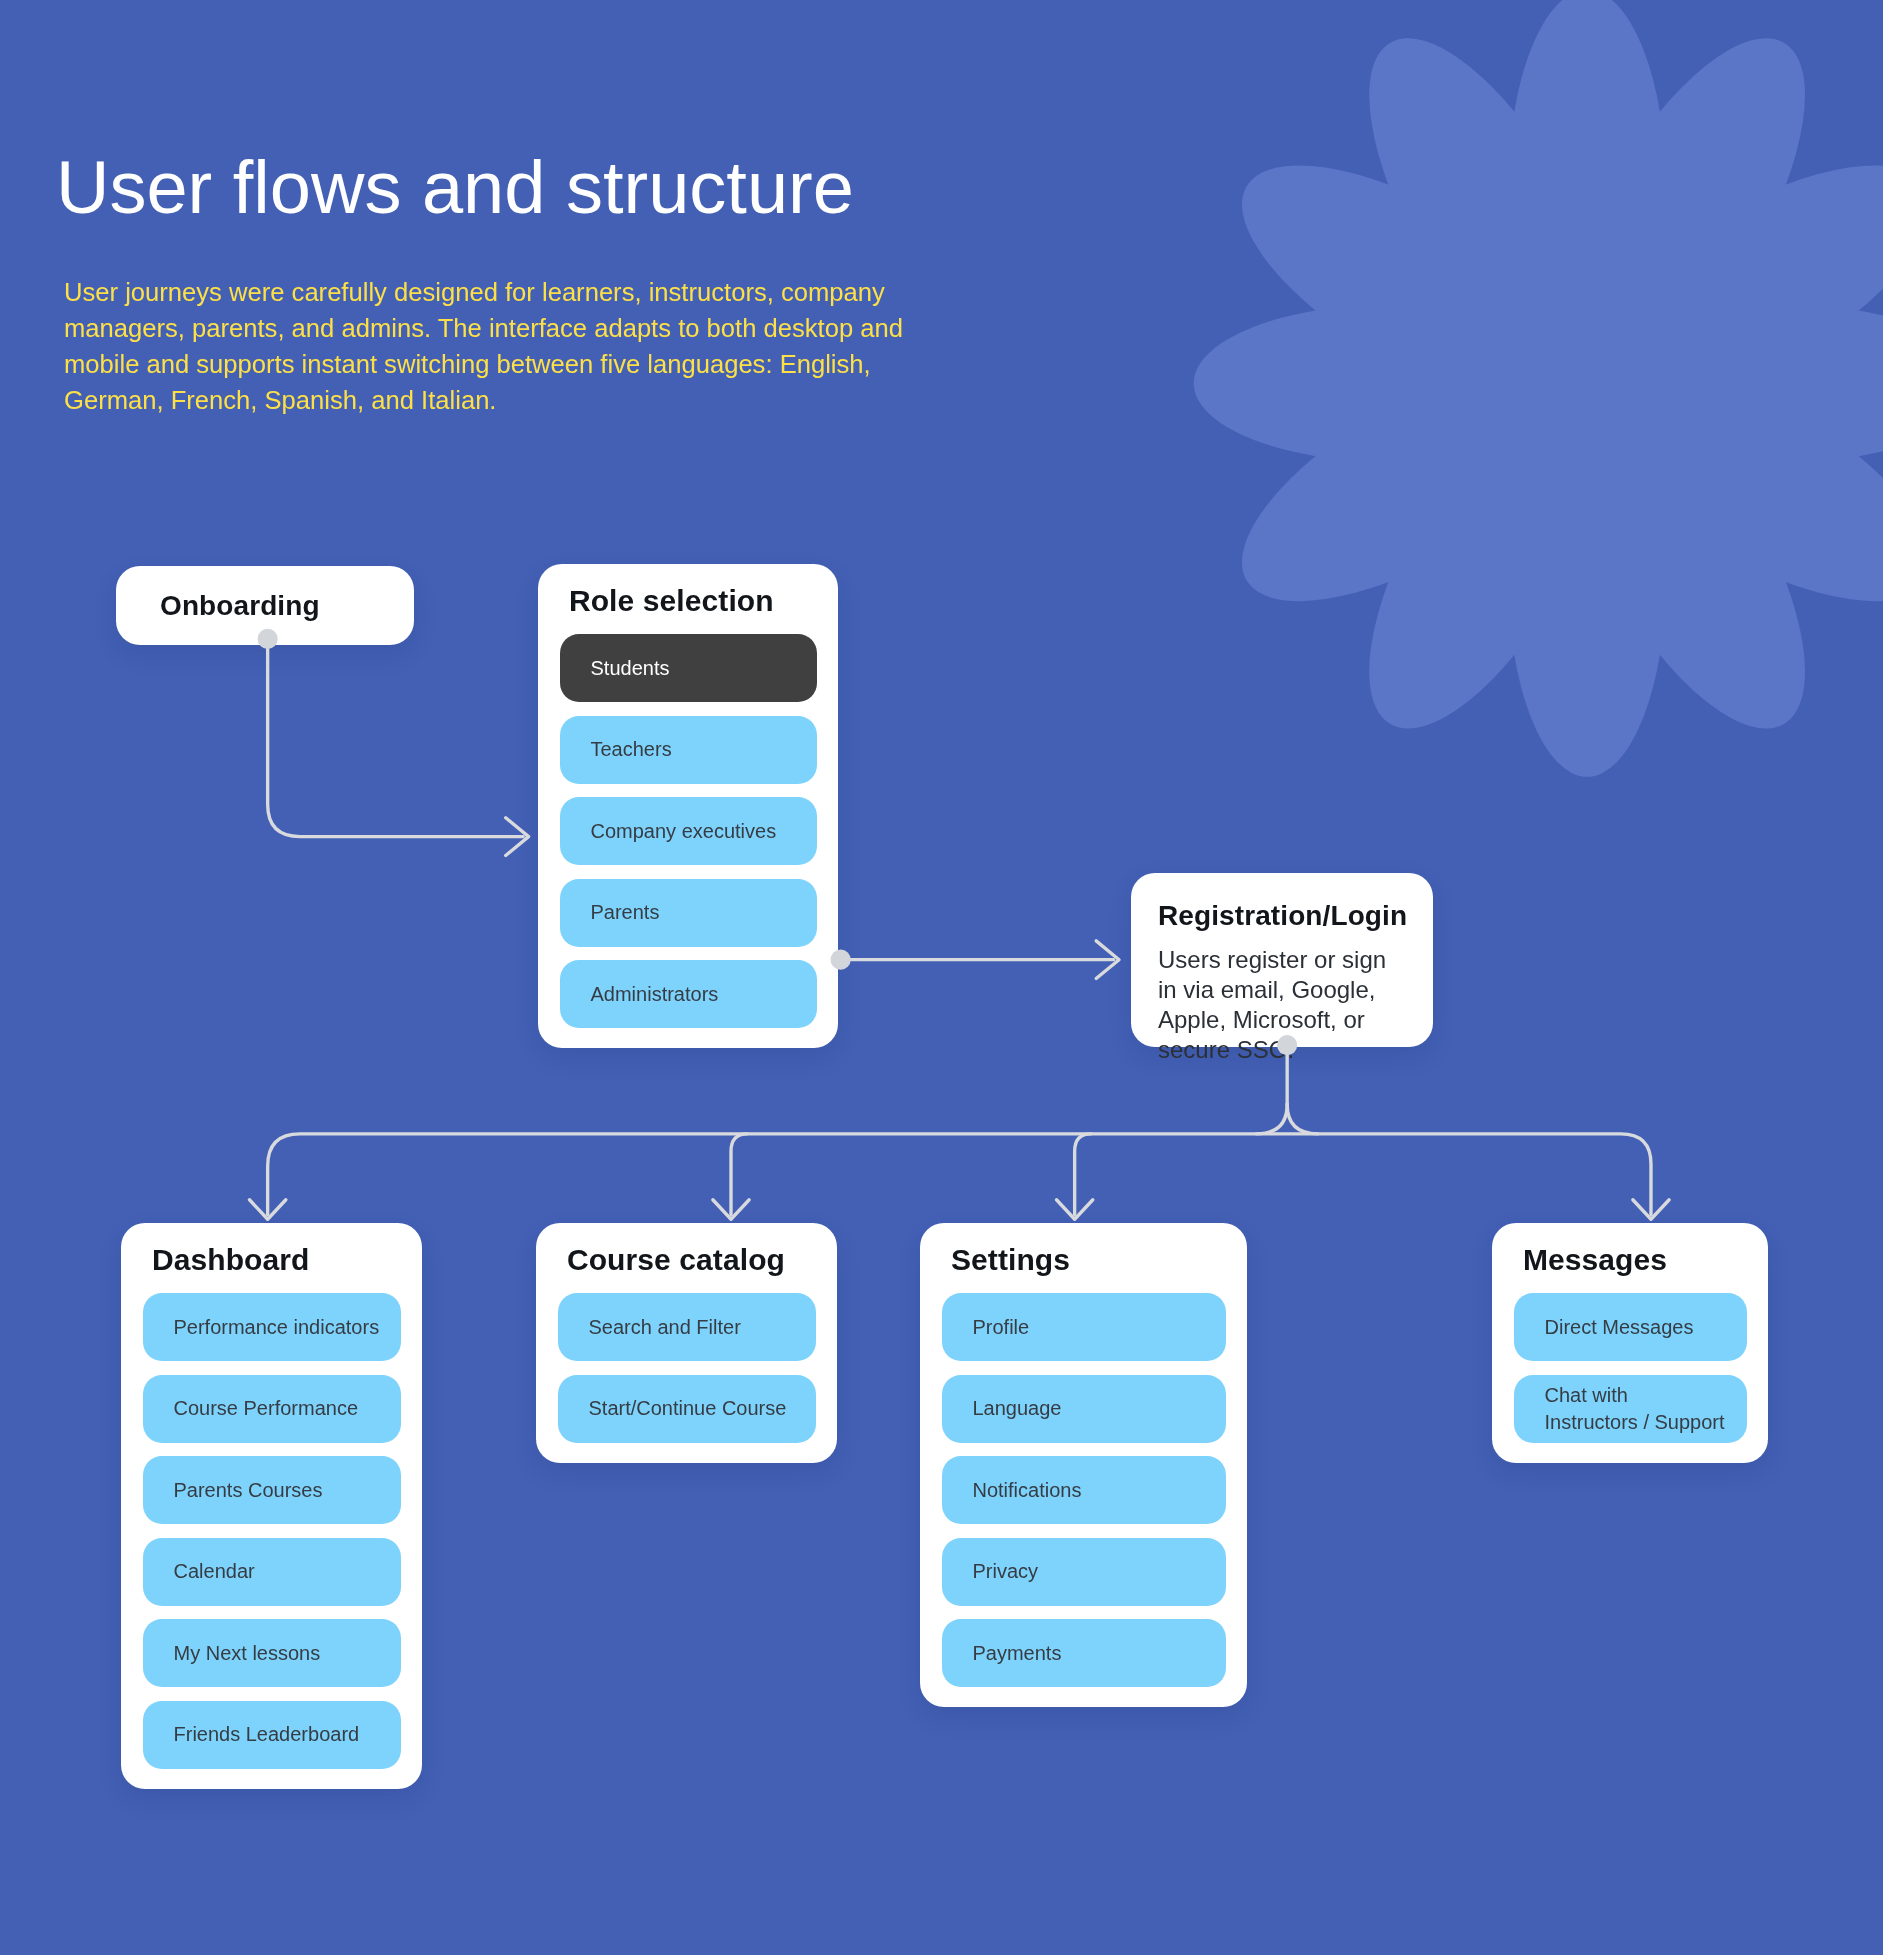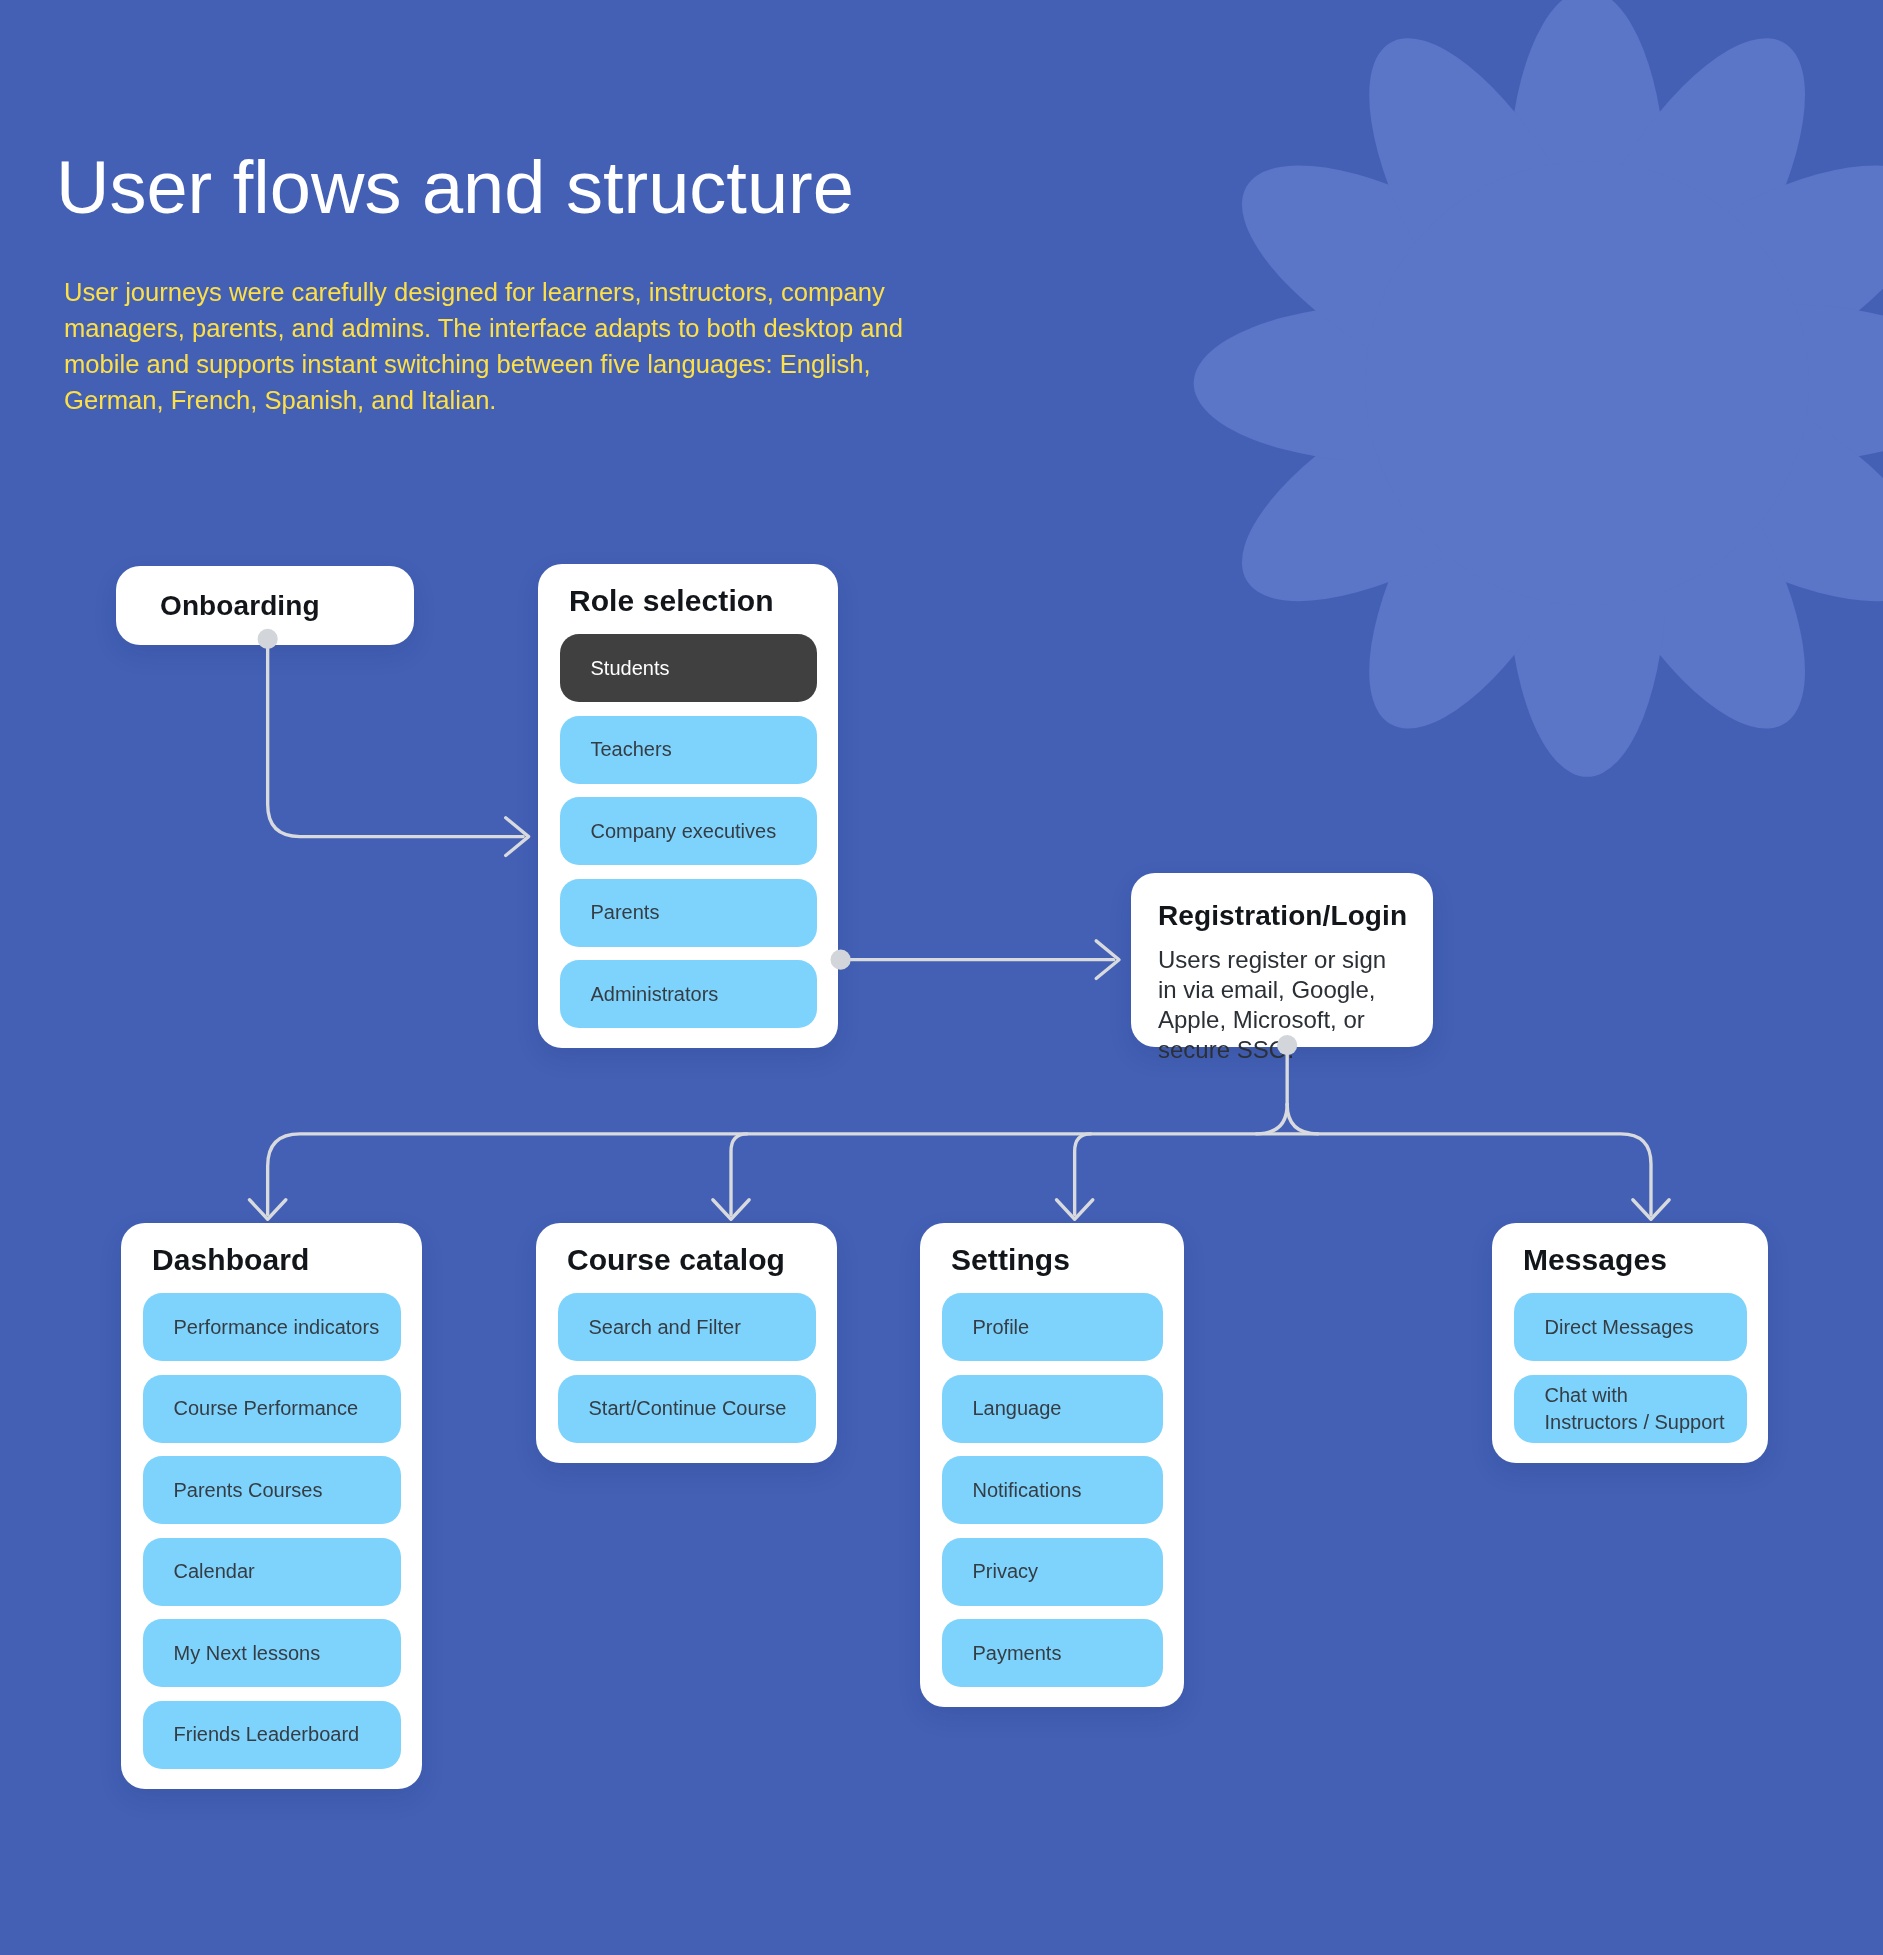--- a/index.html
+++ b/index.html
@@ -45,21 +45,21 @@
     display:flex;align-items:center;padding:0 44px;}
   .card-onboarding h2{margin:0;font-size:28px;}
   .card-role{left:538px;top:564px;width:300px;}
   .card-registration{left:1131px;top:873px;width:302px;height:174px;padding:25.6px 27px 20px 27px;}
   .card-registration h2{margin:0 0 12px 0;font-size:28px;}
   .card-registration p{
     margin:0;font-size:24px;line-height:30px;color:#2b3036;font-weight:400;
   }
   .card-dashboard{left:121px;top:1223px;width:301px;}
   .card-catalog{left:536px;top:1223px;width:301px;}
-  .card-settings{left:920px;top:1223px;width:264px;}
+  .card-settings{left:920px;top:1223px;width:327px;}
   .card-messages{left:1492px;top:1223px;width:276px;}
 </style>
 </head>
 <body>
 
 <div class="canvas">
 
   <svg class="flower" width="1883" height="1955" viewBox="0 0 2800 2907" aria-hidden="true">
     <g transform="translate(2360,570)" fill="#5b75c7">
       <ellipse cx="0" cy="-285" rx="118" ry="300" transform="rotate(0)"></ellipse>

